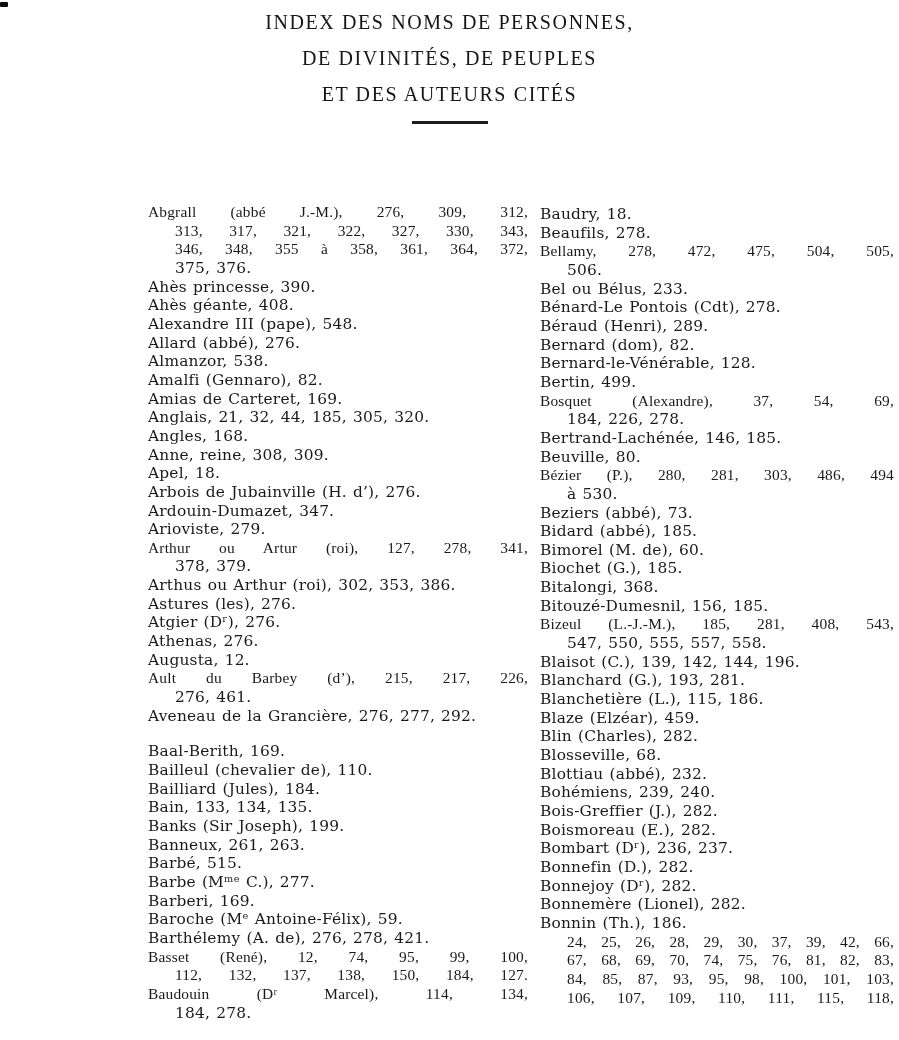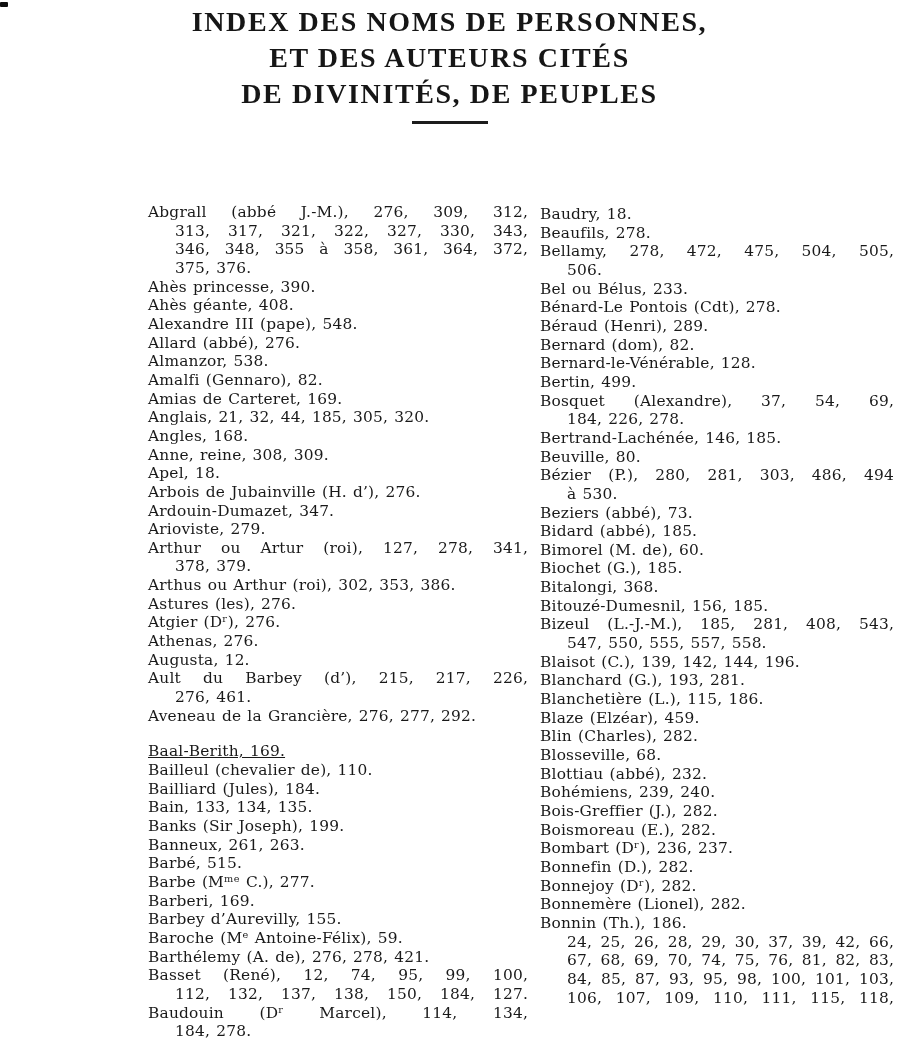--- a/index.html
+++ b/index.html
@@ -33,22 +33,22 @@
   header.title-block {
     position: absolute;
     top: 4px;
     left: 0;
     width: 100%;
     text-align: center;
   }
   h1.page-title {
     margin: 0;
     font-family: "Liberation Serif", "DejaVu Serif", serif;
-    font-weight: 700;
-    font-size: 28px;
+    font-weight: 400;
+    font-size: 20px;
     line-height: 36px;
     letter-spacing: 1.6px;
     color: #161616;
   }
   h1.page-title .tl { display: block; }
   .title-rule {
     width: 76px;
     height: 3px;
     background: #1c1c1c;
     margin: 9px auto 0 auto;
@@ -68,36 +68,37 @@
     font-size: 15.4px;
     line-height: 18.65px;
     letter-spacing: 0.2px;
     word-spacing: 1px;
     color: #191919;
   }
   .line.ind  { padding-left: 27px; }
   .line.just {
     text-align: justify;
     text-align-last: justify;
+    font-family: Liberation Serif, serif;
   }
-  .line.gap-lg { margin-top: 17px; text-decoration: underline; }
+  .line.gap-lg { margin-top: 17px; }
   .line.gap-sm { margin-top: 0; }
 </style>
 </head>
 <body>
 
 <div class="page">
 
   <div class="speck"></div>
 
   <header class="title-block">
     <h1 class="page-title">
       <span class="tl">INDEX DES NOMS DE PERSONNES,</span>
+      <span class="tl">DE DIVINITÉS, DE PEUPLES</span>
       <span class="tl">ET DES AUTEURS CITÉS</span>
-      <span class="tl">DE DIVINITÉS, DE PEUPLES</span>
     </h1>
     <div class="title-rule"></div>
   </header>
 
   <main class="columns">
     <div class="col col-left">
         <div class="line just">Abgrall (abbé J.-M.), 276, 309, 312,</div>
         <div class="line ind just">313, 317, 321, 322, 327, 330, 343,</div>
         <div class="line ind just">346, 348, 355 à 358, 361, 364, 372,</div>
         <div class="line ind">375, 376.</div>
@@ -127,21 +128,20 @@
         <div class="line">Aveneau de la Grancière, 276, 277, 292.</div>
         <div class="line gap-lg">Baal-Berith, 169.</div>
         <div class="line">Bailleul (chevalier de), 110.</div>
         <div class="line">Bailliard (Jules), 184.</div>
         <div class="line">Bain, 133, 134, 135.</div>
         <div class="line">Banks (Sir Joseph), 199.</div>
         <div class="line">Banneux, 261, 263.</div>
         <div class="line">Barbé, 515.</div>
         <div class="line">Barbe (Mᵐᵉ C.), 277.</div>
         <div class="line">Barberi, 169.</div>
-        <div class="line">Barbey d’Aurevilly, 155.</div>
         <div class="line">Baroche (Mᵉ Antoine-Félix), 59.</div>
         <div class="line">Barthélemy (A. de), 276, 278, 421.</div>
         <div class="line just">Basset (René), 12, 74, 95, 99, 100,</div>
         <div class="line ind just">112, 132, 137, 138, 150, 184, 127.</div>
         <div class="line just">Baudouin (Dʳ Marcel), 114, 134,</div>
         <div class="line ind">184, 278.</div>
       </div>
     <div class="col col-right">
         <div class="line">Baudry, 18.</div>
         <div class="line">Beaufils, 278.</div>

